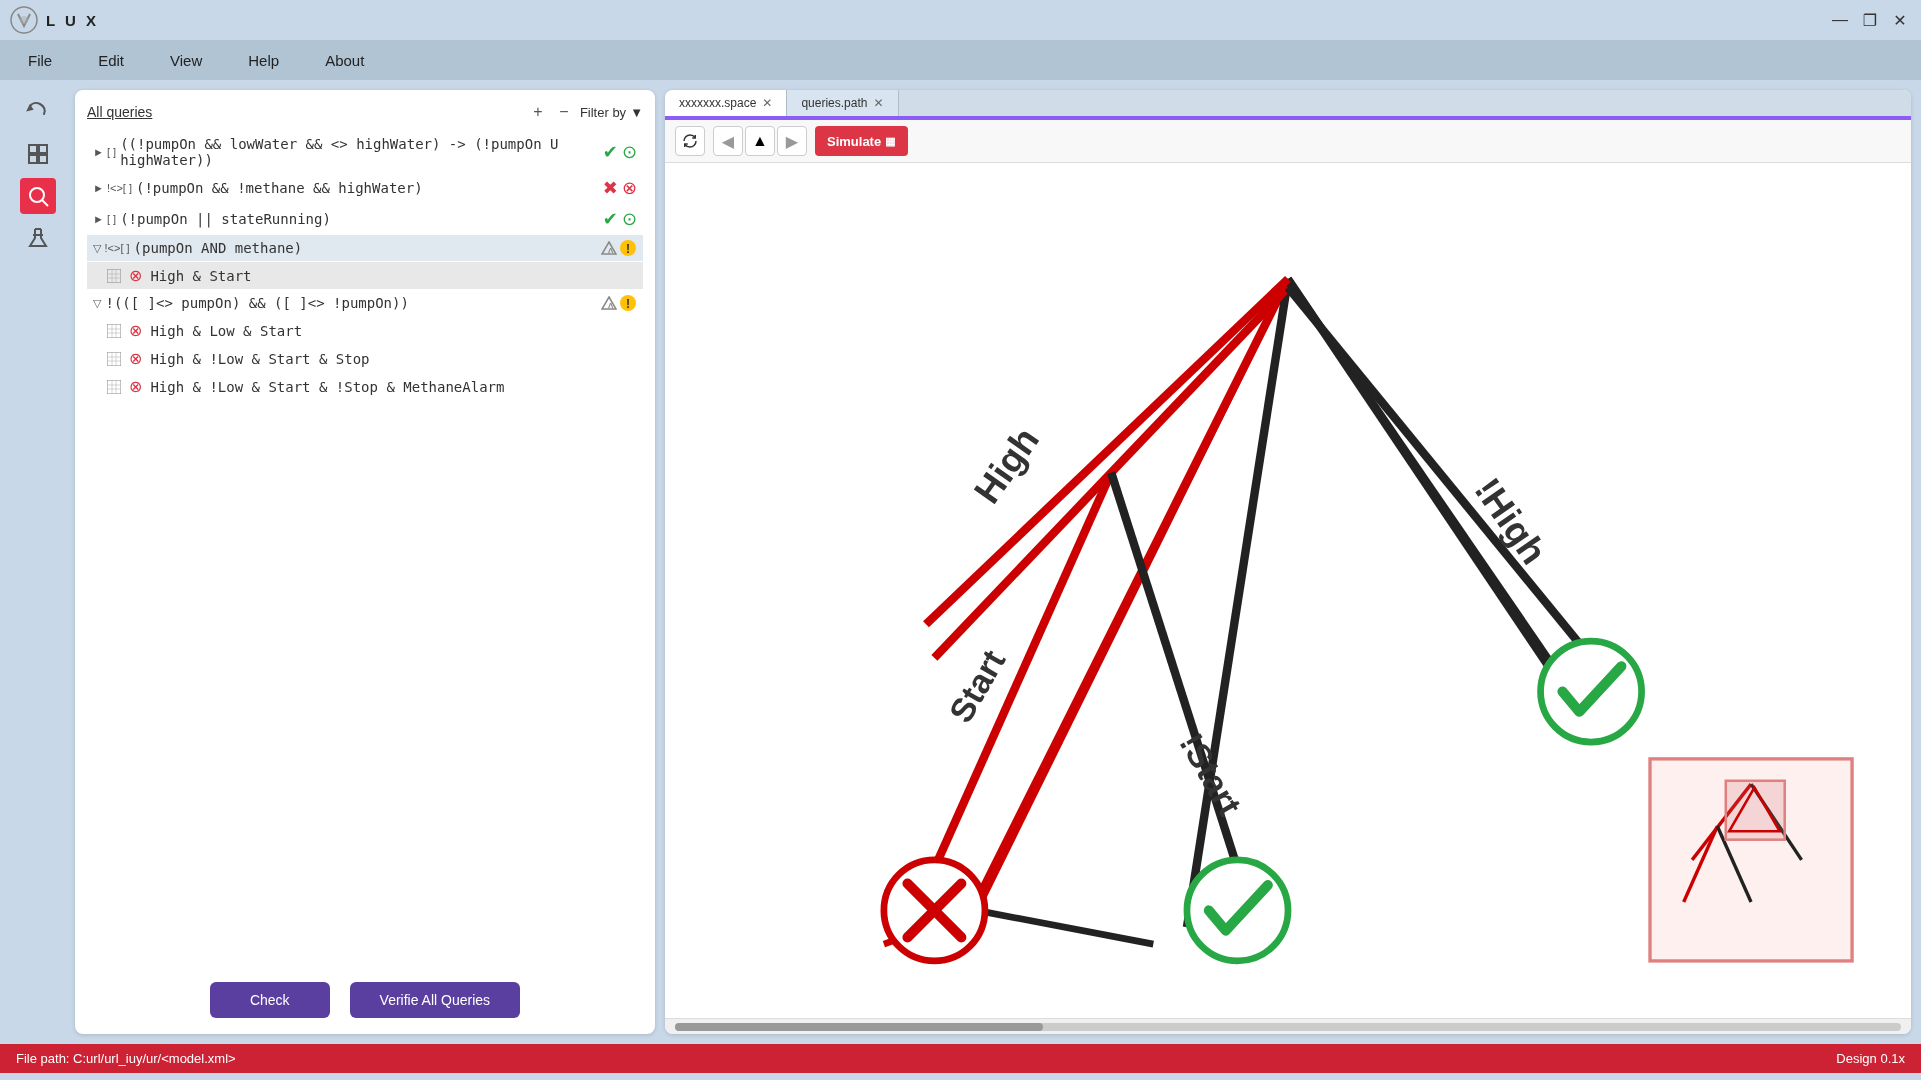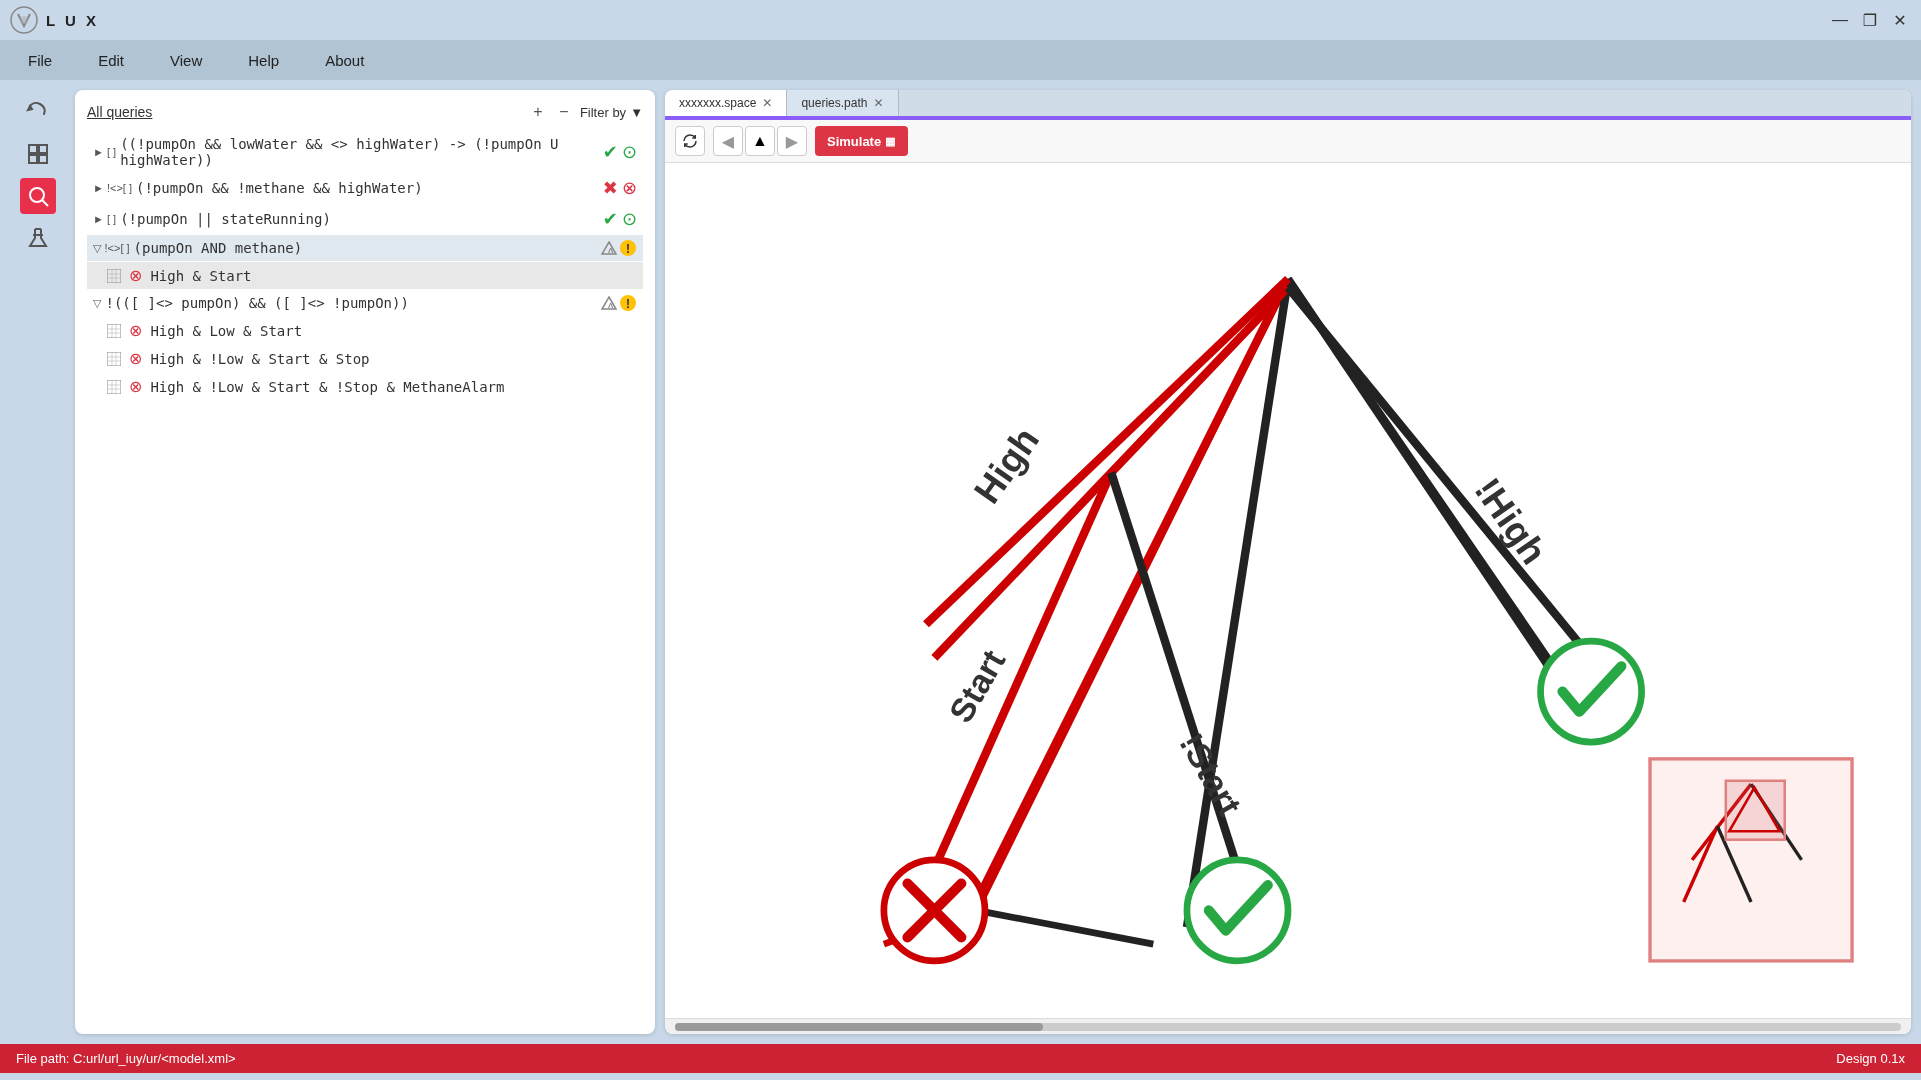--- a/index.html
+++ b/index.html
@@ -456,20 +456,24 @@
               <line x1="5" y1="0" x2="5" y2="14" stroke="#aaa" stroke-width="0.5"></line>
               <line x1="9" y1="0" x2="9" y2="14" stroke="#aaa" stroke-width="0.5"></line>
             </svg>
         </span>
         <span style="color:#dc3545;font-size:16px;margin-right:4px;">⊗</span>
         <span class="query-text">High &amp; !Low &amp; Start &amp; !Stop &amp; MethaneAlarm</span>
       </div>
 
     </div>
 
+    <div class="buttons-row">
+      <button class="btn-check">Check</button>
+      <button class="btn-verify">Verifie All Queries</button>
+    </div>
   </div>
 
   <div class="right-panel">
 
     <div class="tab-bar">
       <div class="tab active">
         <span>xxxxxxx.space</span>
         <span class="tab-close">✕</span>
       </div>
       <div class="tab">

